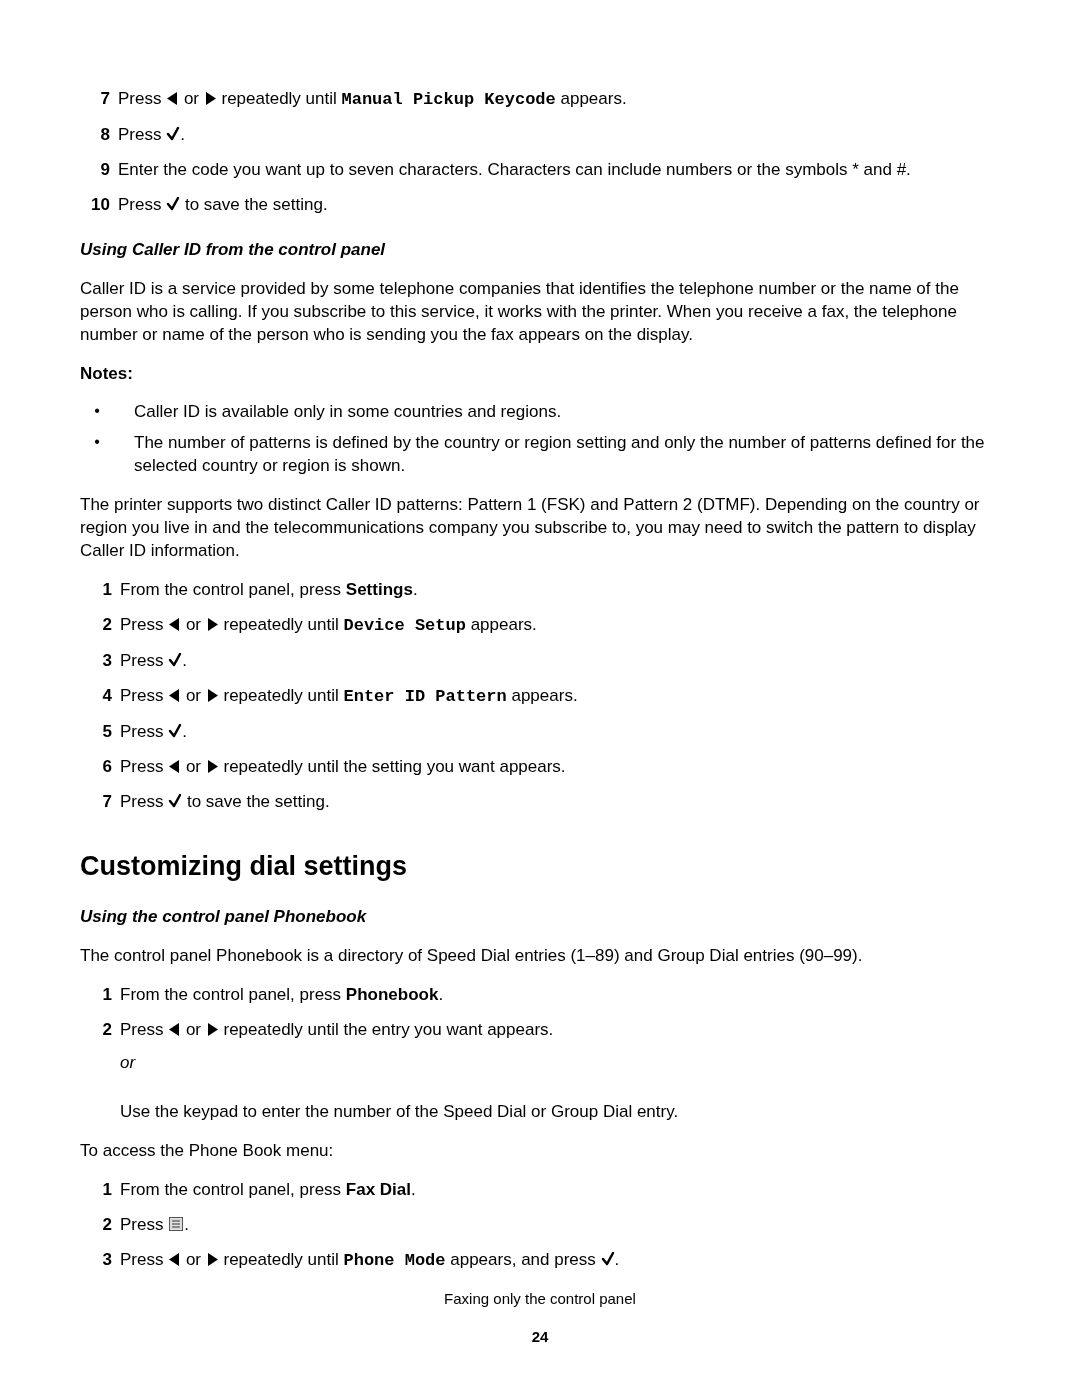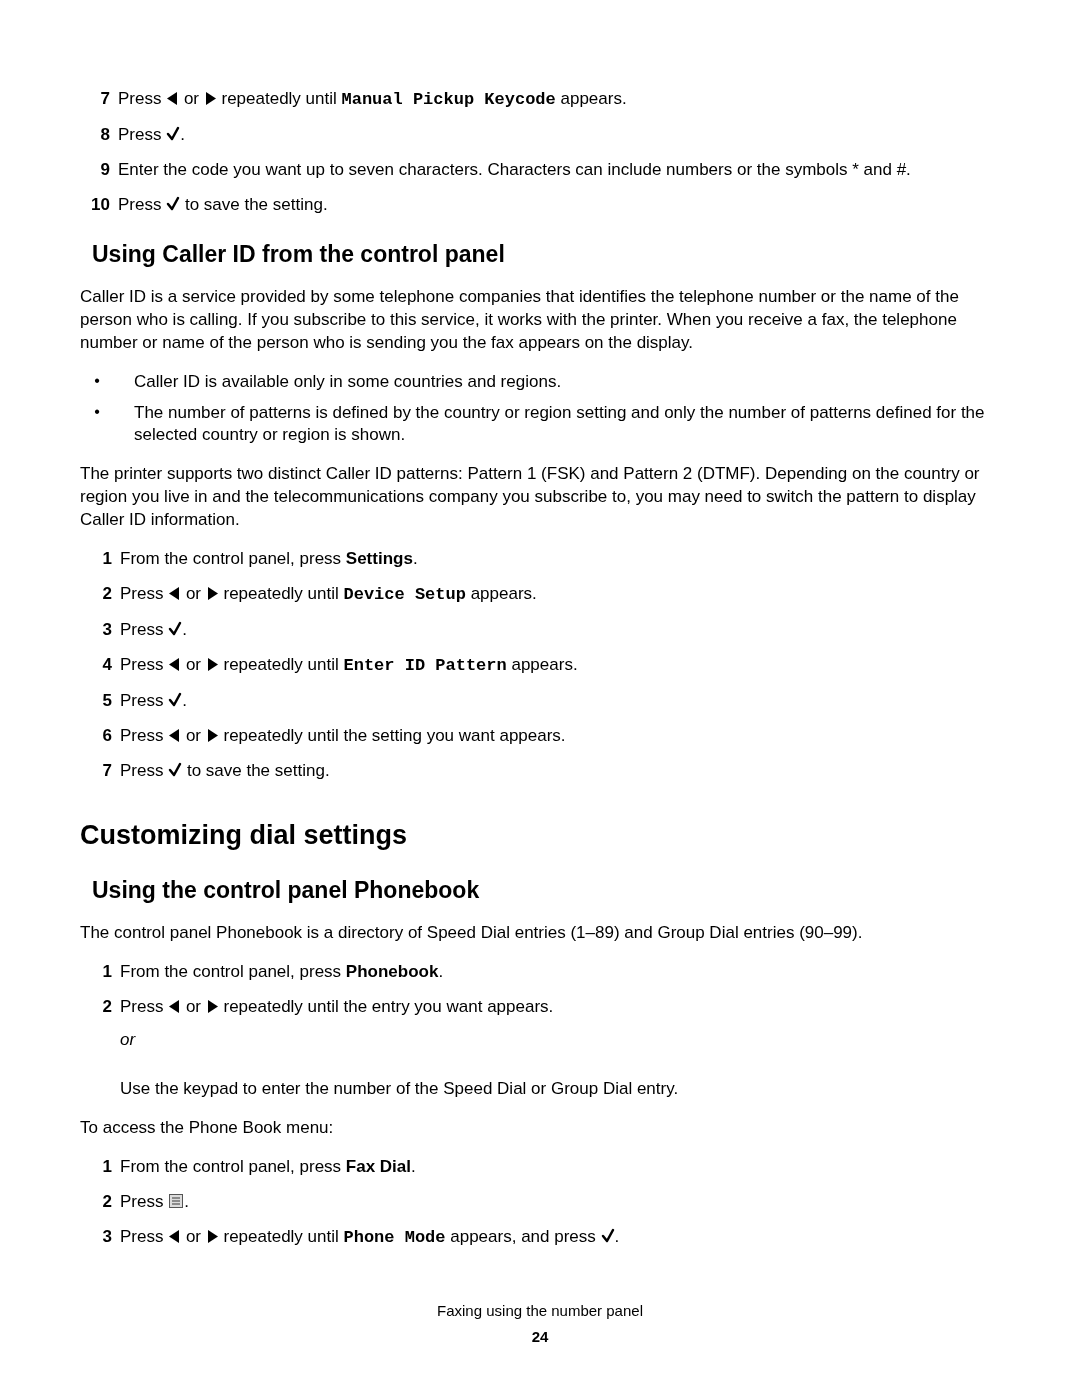--- a/index.html
+++ b/index.html
@@ -21,22 +21,23 @@
   .mono {
     font-family: "Courier New", Courier, monospace;
     font-weight: bold;
   }
   .bold { font-weight: bold; }
   .italic { font-style: italic; }
 
   h2.section-red {
     font-family: Arial, Helvetica, sans-serif;
     font-weight: bold;
-    font-size: 23px;
-    margin: 22px 0 8px 12px;
+    font-style: italic;
+    font-size: 17px;
+    margin: 22px 0 8px 0;
   }
   h1.heading-black {
     font-family: Arial, Helvetica, sans-serif;
     font-weight: bold;
     font-size: 27px;
     margin: 34px 0 16px 0;
   }
 
   ol.numlist {
     list-style: none;
@@ -91,21 +92,21 @@
 
   .footer {
     position: absolute;
     bottom: 50px;
     left: 0; right: 0;
     text-align: center;
     font-size: 15px;
   }
   .footer .pnum {
     font-weight: bold;
-    margin-top: 6px;
+    margin-top: 18px;
   }
 
   .indent-steps {
     margin-left: 10px;
   }
 </style>
 </head>
 <body>
 
 <div class="page">
@@ -134,20 +135,21 @@
         <span class="content">Press <span class="icon"><svg width="14" height="16">
               <path d="M2 8 L6 13 L12 2" stroke="#000" stroke-width="2.5" fill="none" stroke-linecap="round" stroke-linejoin="round"></path>
             </svg></span> to save the setting.</span>
       </li>
     </ol>
 
   <h2 class="section-red">Using Caller ID from the control panel</h2>
 
   <div class="para">Caller ID is a service provided by some telephone companies that identifies the telephone number or the name of the person who is calling. If you subscribe to this service, it works with the printer. When you receive a fax, the telephone number or name of the person who is sending you the fax appears on the display.</div>
 
+  <div class="para bold">Notes:</div>
 
   <ul class="bullets" id="notes-list">
       <li>
         <span class="dot">•</span>
         <span class="content">Caller ID is available only in some countries and regions.</span>
       </li>
       <li>
         <span class="dot">•</span>
         <span class="content">The number of patterns is defined by the country or region setting and only the number of patterns defined for the selected country or region is shown.</span>
       </li>
@@ -253,17 +255,17 @@
               </svg></span> or <span class="icon"><svg width="13" height="15">
                 <polygon points="2,1 2,14 12,7.5" fill="#000"></polygon>
               </svg></span> repeatedly until <span class="mono">Phone Mode</span> appears, and press <span class="icon"><svg width="14" height="16">
                 <path d="M2 8 L6 13 L12 2" stroke="#000" stroke-width="2.5" fill="none" stroke-linecap="round" stroke-linejoin="round"></path>
               </svg></span>.</span>
         </li>
       </ol>
   </div>
 
   <div class="footer">
-    <div>Faxing using the number panel</div>
+    <div>Faxing only the control panel</div>
     <div class="pnum">24</div>
   </div>
 
 </div>
 
 </body></html>

